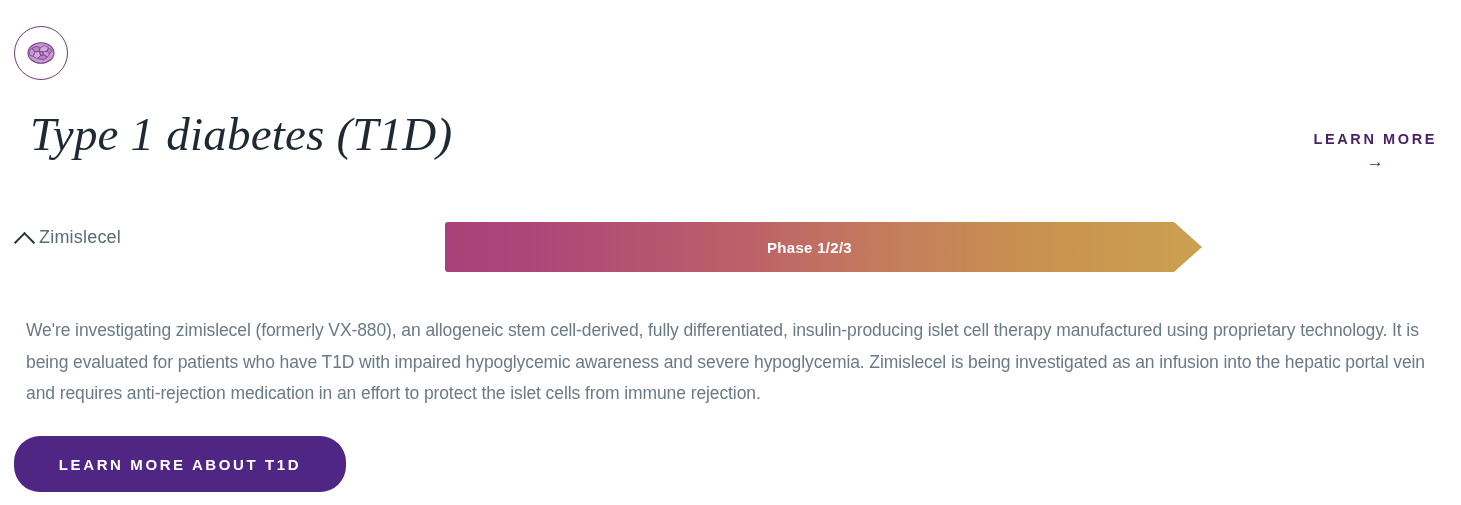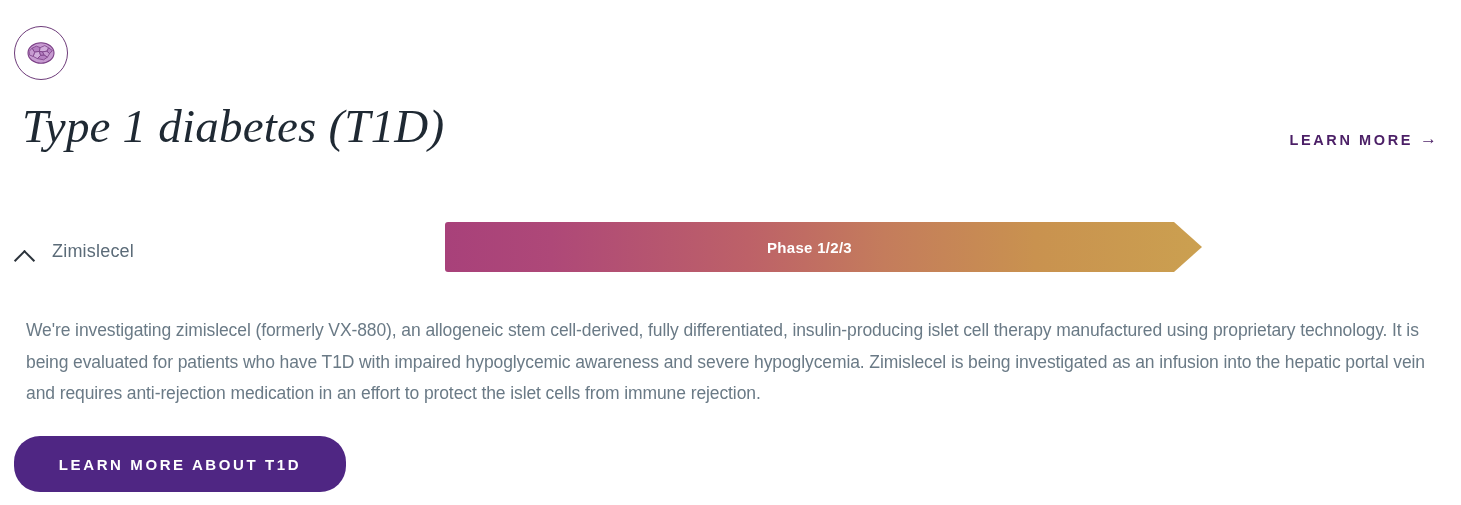--- a/index.html
+++ b/index.html
@@ -30,21 +30,21 @@
     align-items: center;
     justify-content: center;
   }
   .disease-icon svg { display: block; }
 
   
   .page-title {
     position: absolute;
     left: 14px;
     top: 94px;
-    margin: 8px;
+    margin: 16px;
     font-family: "Liberation Serif", "DejaVu Serif", serif;
     font-style: italic;
     font-weight: 400;
     font-size: 47px;
     line-height: 1.05;
     color: #1F2933;
     letter-spacing: 0.2px;
     white-space: nowrap;
   }
 
@@ -55,20 +55,21 @@
     top: 131px;
     display: inline-flex;
     align-items: center;
     gap: 7px;
     text-decoration: none;
     color: #4B1F66;
     font-size: 14.5px;
     font-weight: 700;
     letter-spacing: 2.6px;
     cursor: pointer;
+    flex-direction: column;
   }
   .learn-more-link .arrow-icon {
     display: inline-block;
     font-size: 17px;
     line-height: 1;
     letter-spacing: 0;
     transform: translateY(-1px);
   }
 
   
@@ -78,22 +79,22 @@
     top: 212px;
     width: 1461px;
     height: 50px;
   }
   .program-toggle {
     position: absolute;
     left: 14px;
     top: 0;
     height: 50px;
     display: flex;
-    align-items: flex-end;
-    gap: 16px;
+    align-items: center;
+    gap: 3px;
     cursor: pointer;
     user-select: none;
   }
   .chevron-up-icon {
     width: 22px;
     height: 13px;
     position: relative;
     flex: 0 0 auto;
   }
   .chevron-up-icon::before {

